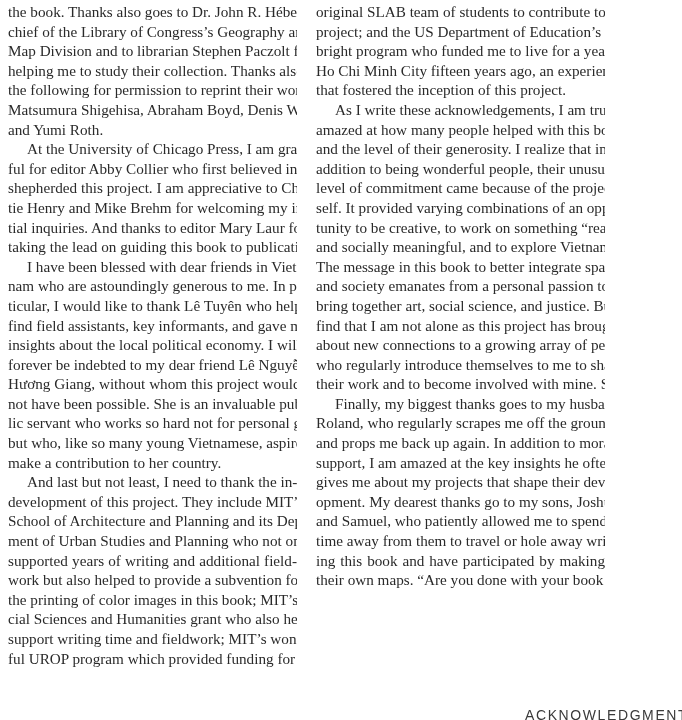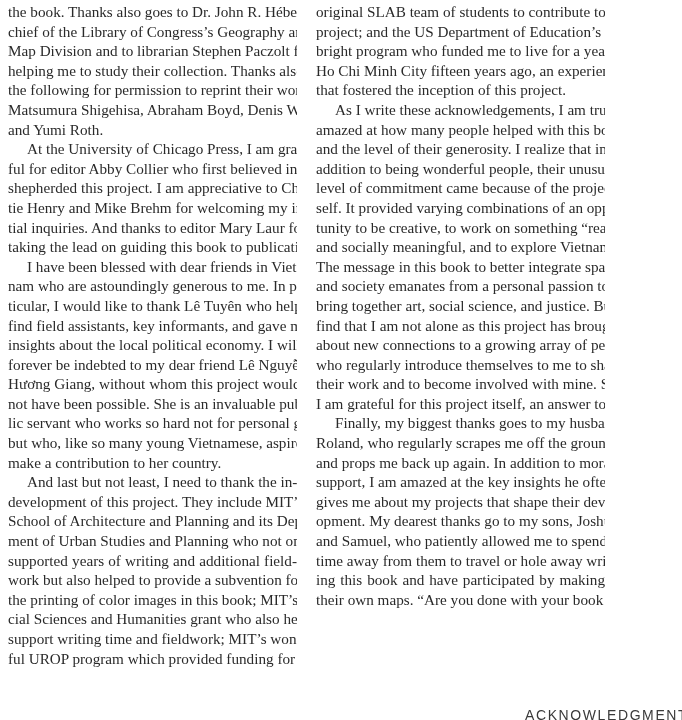--- a/index.html
+++ b/index.html
@@ -87,21 +87,20 @@
       <span class="line">self. It provided varying combinations of an oppor-</span>
       <span class="line">tunity to be creative, to work on something “real”</span>
       <span class="line">and socially meaningful, and to explore Vietnam.</span>
       <span class="line">The message in this book to better integrate space</span>
       <span class="line">and society emanates from a personal passion to</span>
       <span class="line">bring together art, social science, and justice. But I</span>
       <span class="line">find that I am not alone as this project has brought</span>
       <span class="line">about new connections to a growing array of people</span>
       <span class="line">who regularly introduce themselves to me to share</span>
       <span class="line">their work and to become involved with mine. So,</span>
-      <span class="line">I am grateful for this project itself, an answer to</span>
     </p>
     <p>
       <span class="line" style="padding-left: 19px;">Finally, my biggest thanks goes to my husband,</span>
       <span class="line">Roland, who regularly scrapes me off the ground</span>
       <span class="line">and props me back up again. In addition to moral</span>
       <span class="line">support, I am amazed at the key insights he often</span>
       <span class="line">gives me about my projects that shape their devel-</span>
       <span class="line">opment. My dearest thanks go to my sons, Joshua</span>
       <span class="line">and Samuel, who patiently allowed me to spend</span>
       <span class="line">time away from them to travel or hole away writ-</span>

